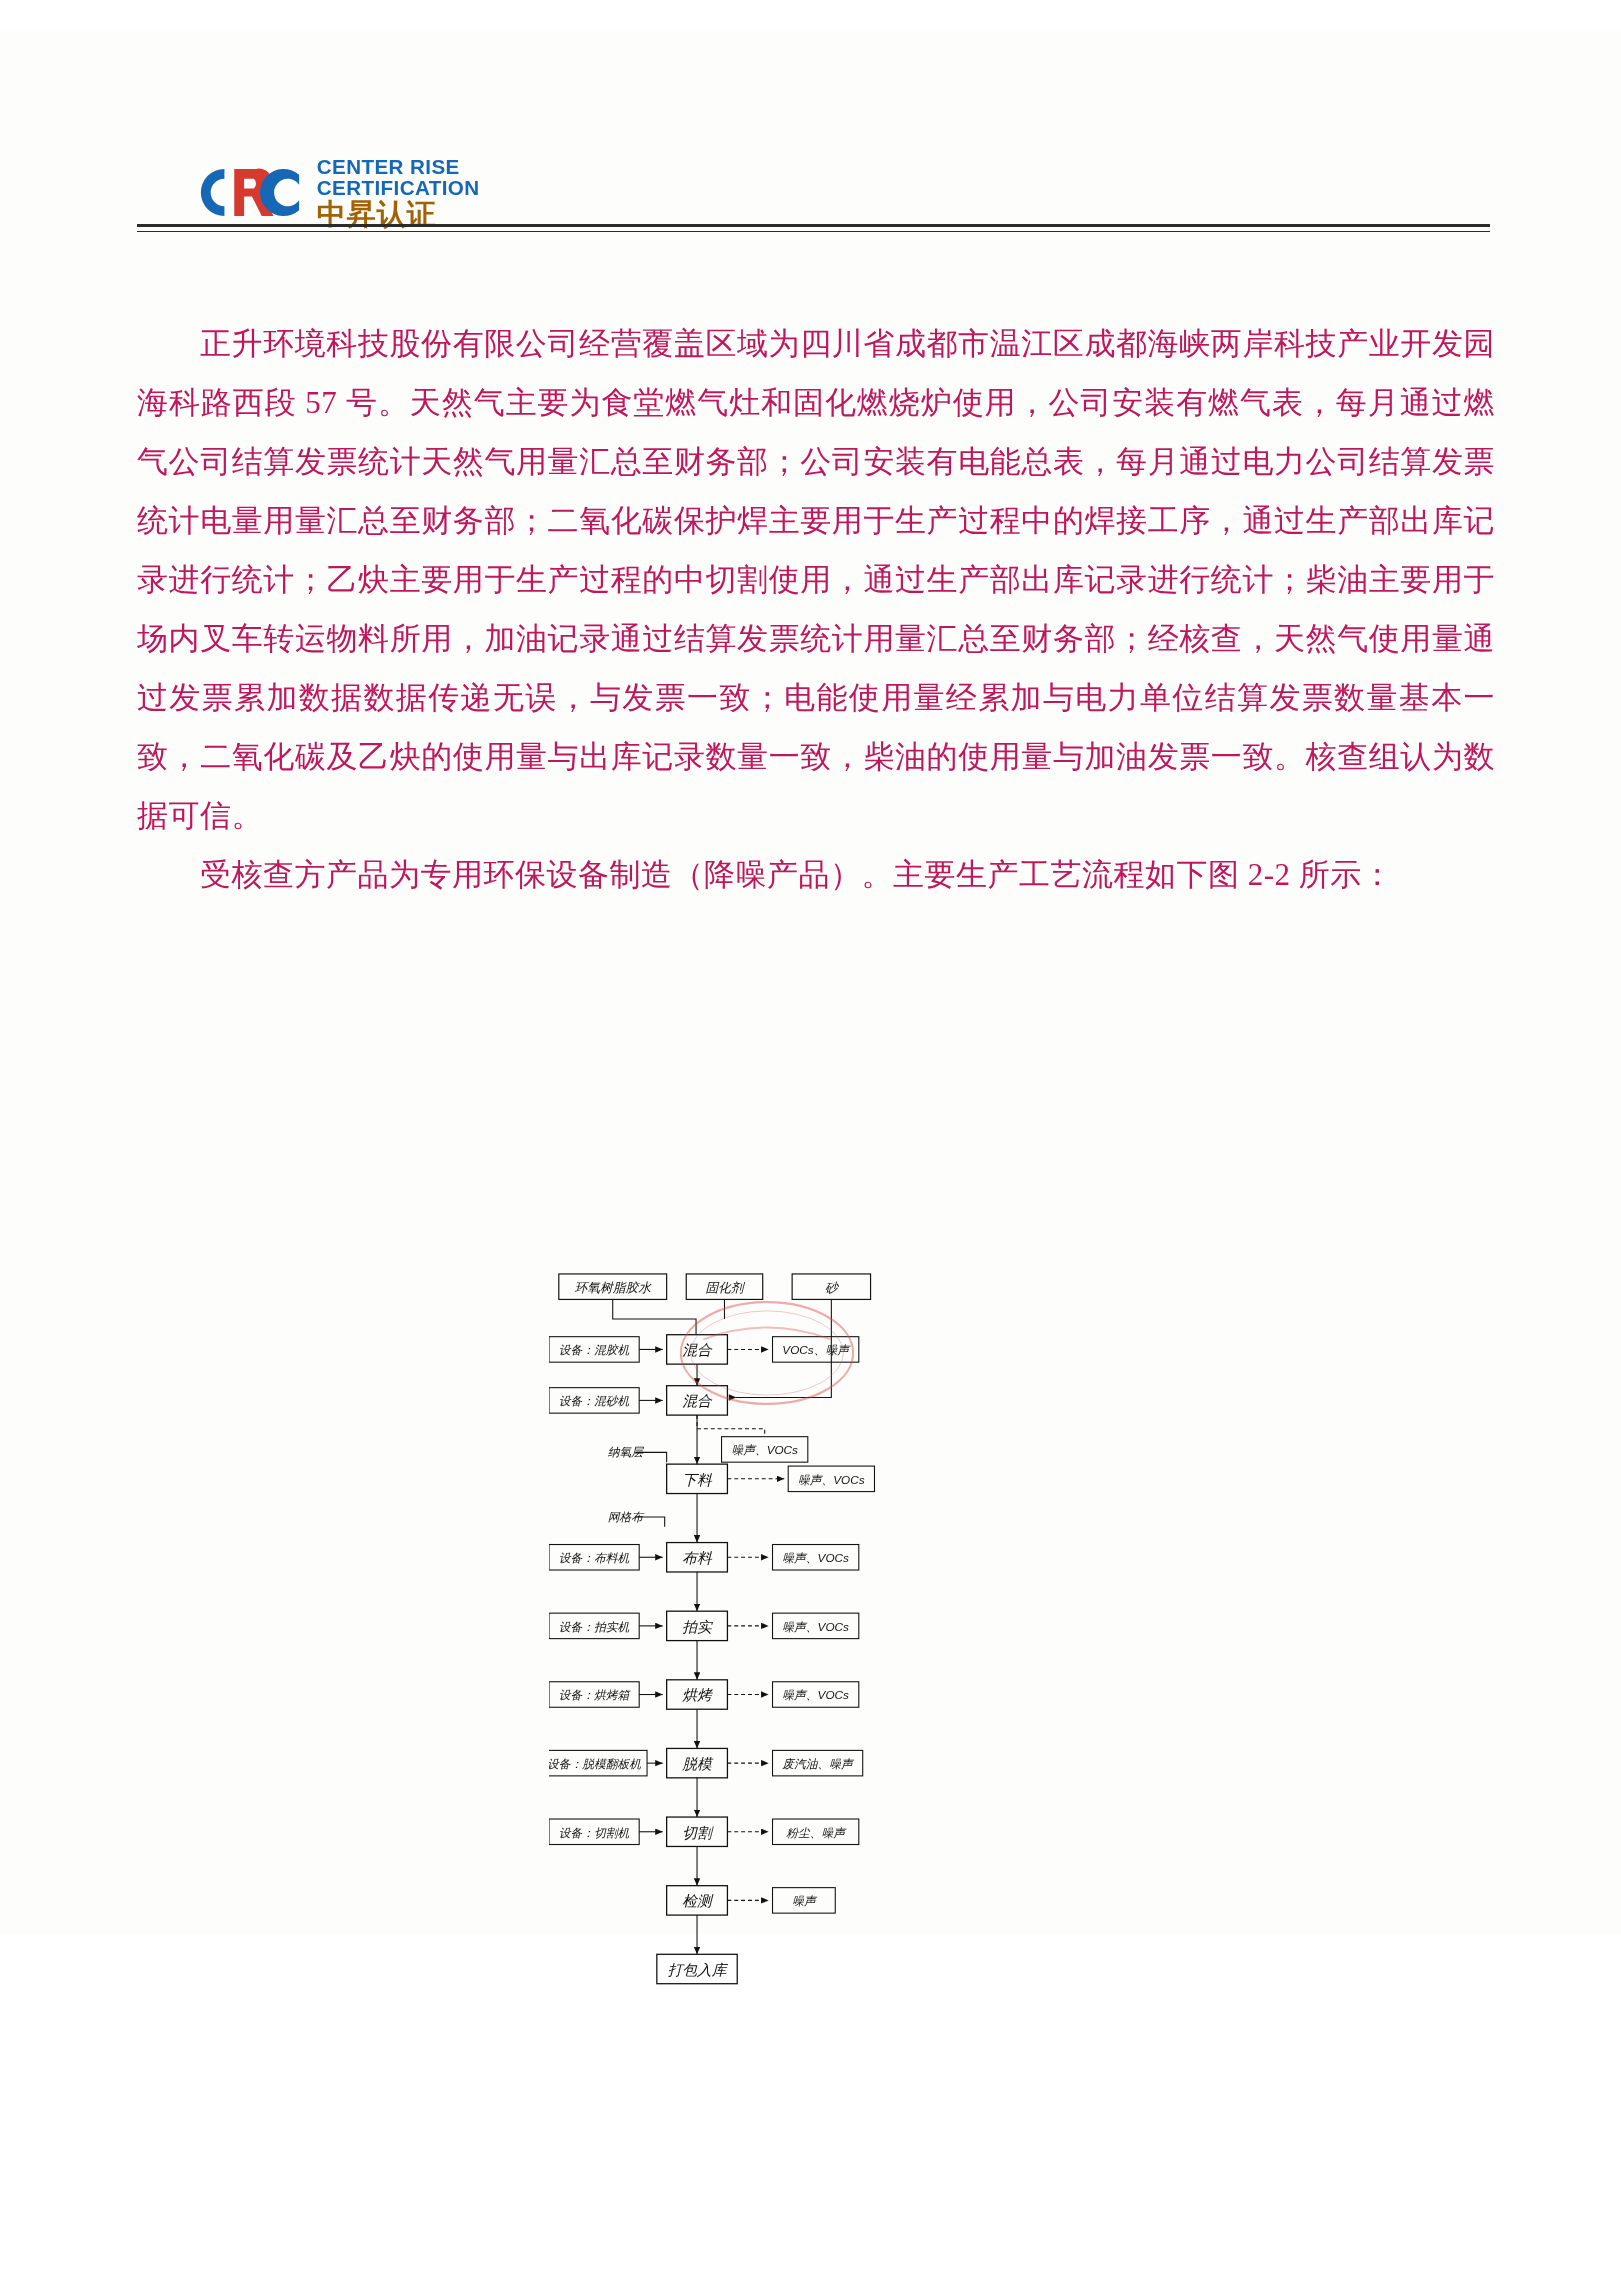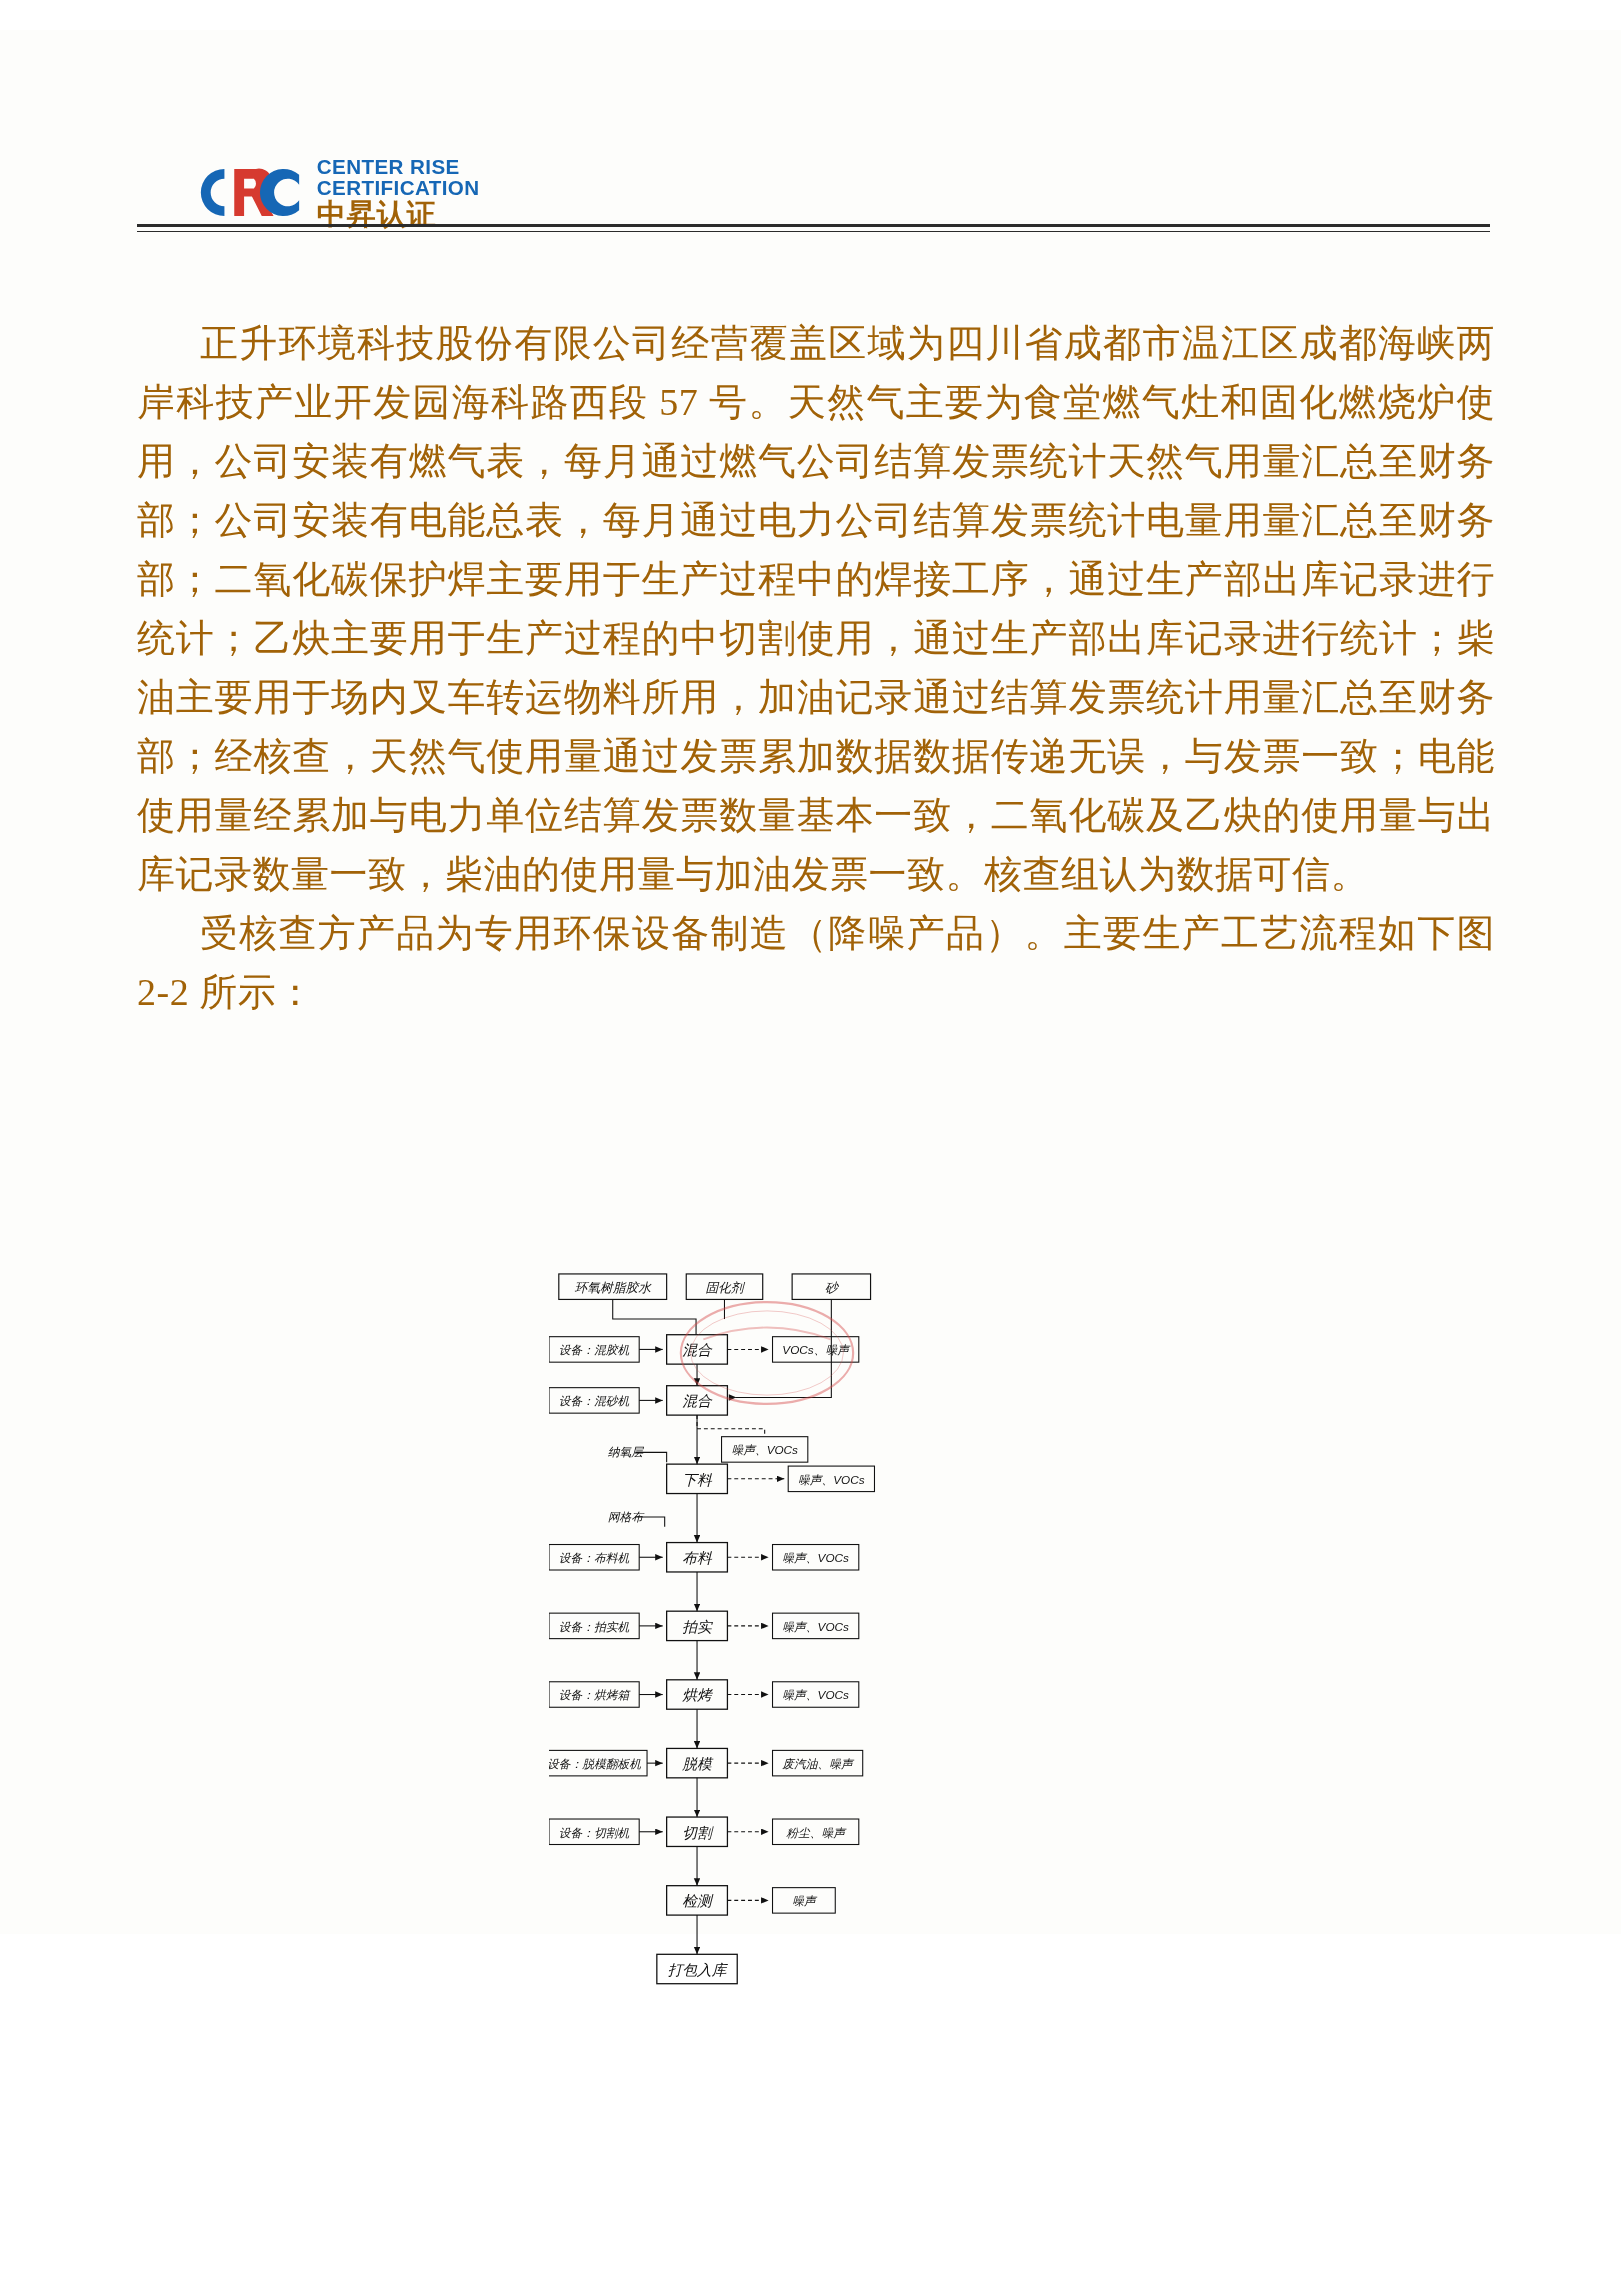--- a/index.html
+++ b/index.html
@@ -84,26 +84,26 @@
   }
   
   .content {
     position: absolute;
     left: 137px;
     top: 284px;
     width: 1358px;
   }
   .para {
     font-family: "Liberation Serif", serif;
-    font-size: 38px;
+    font-size: 31px;
     line-height: 59px;
     text-align: justify;
     text-justify: inter-ideograph;
     letter-spacing: 0.5px;
-    color: #a16207;
+    color: #be185d;
     margin: 0;
   }
   .indent2 { text-indent: 63px; }
   .indent1 { text-indent: 39px; }
   
   .flow-wrap {
     position: absolute;
     left: 549px;
     top: 1240px;
     width: 549px;

